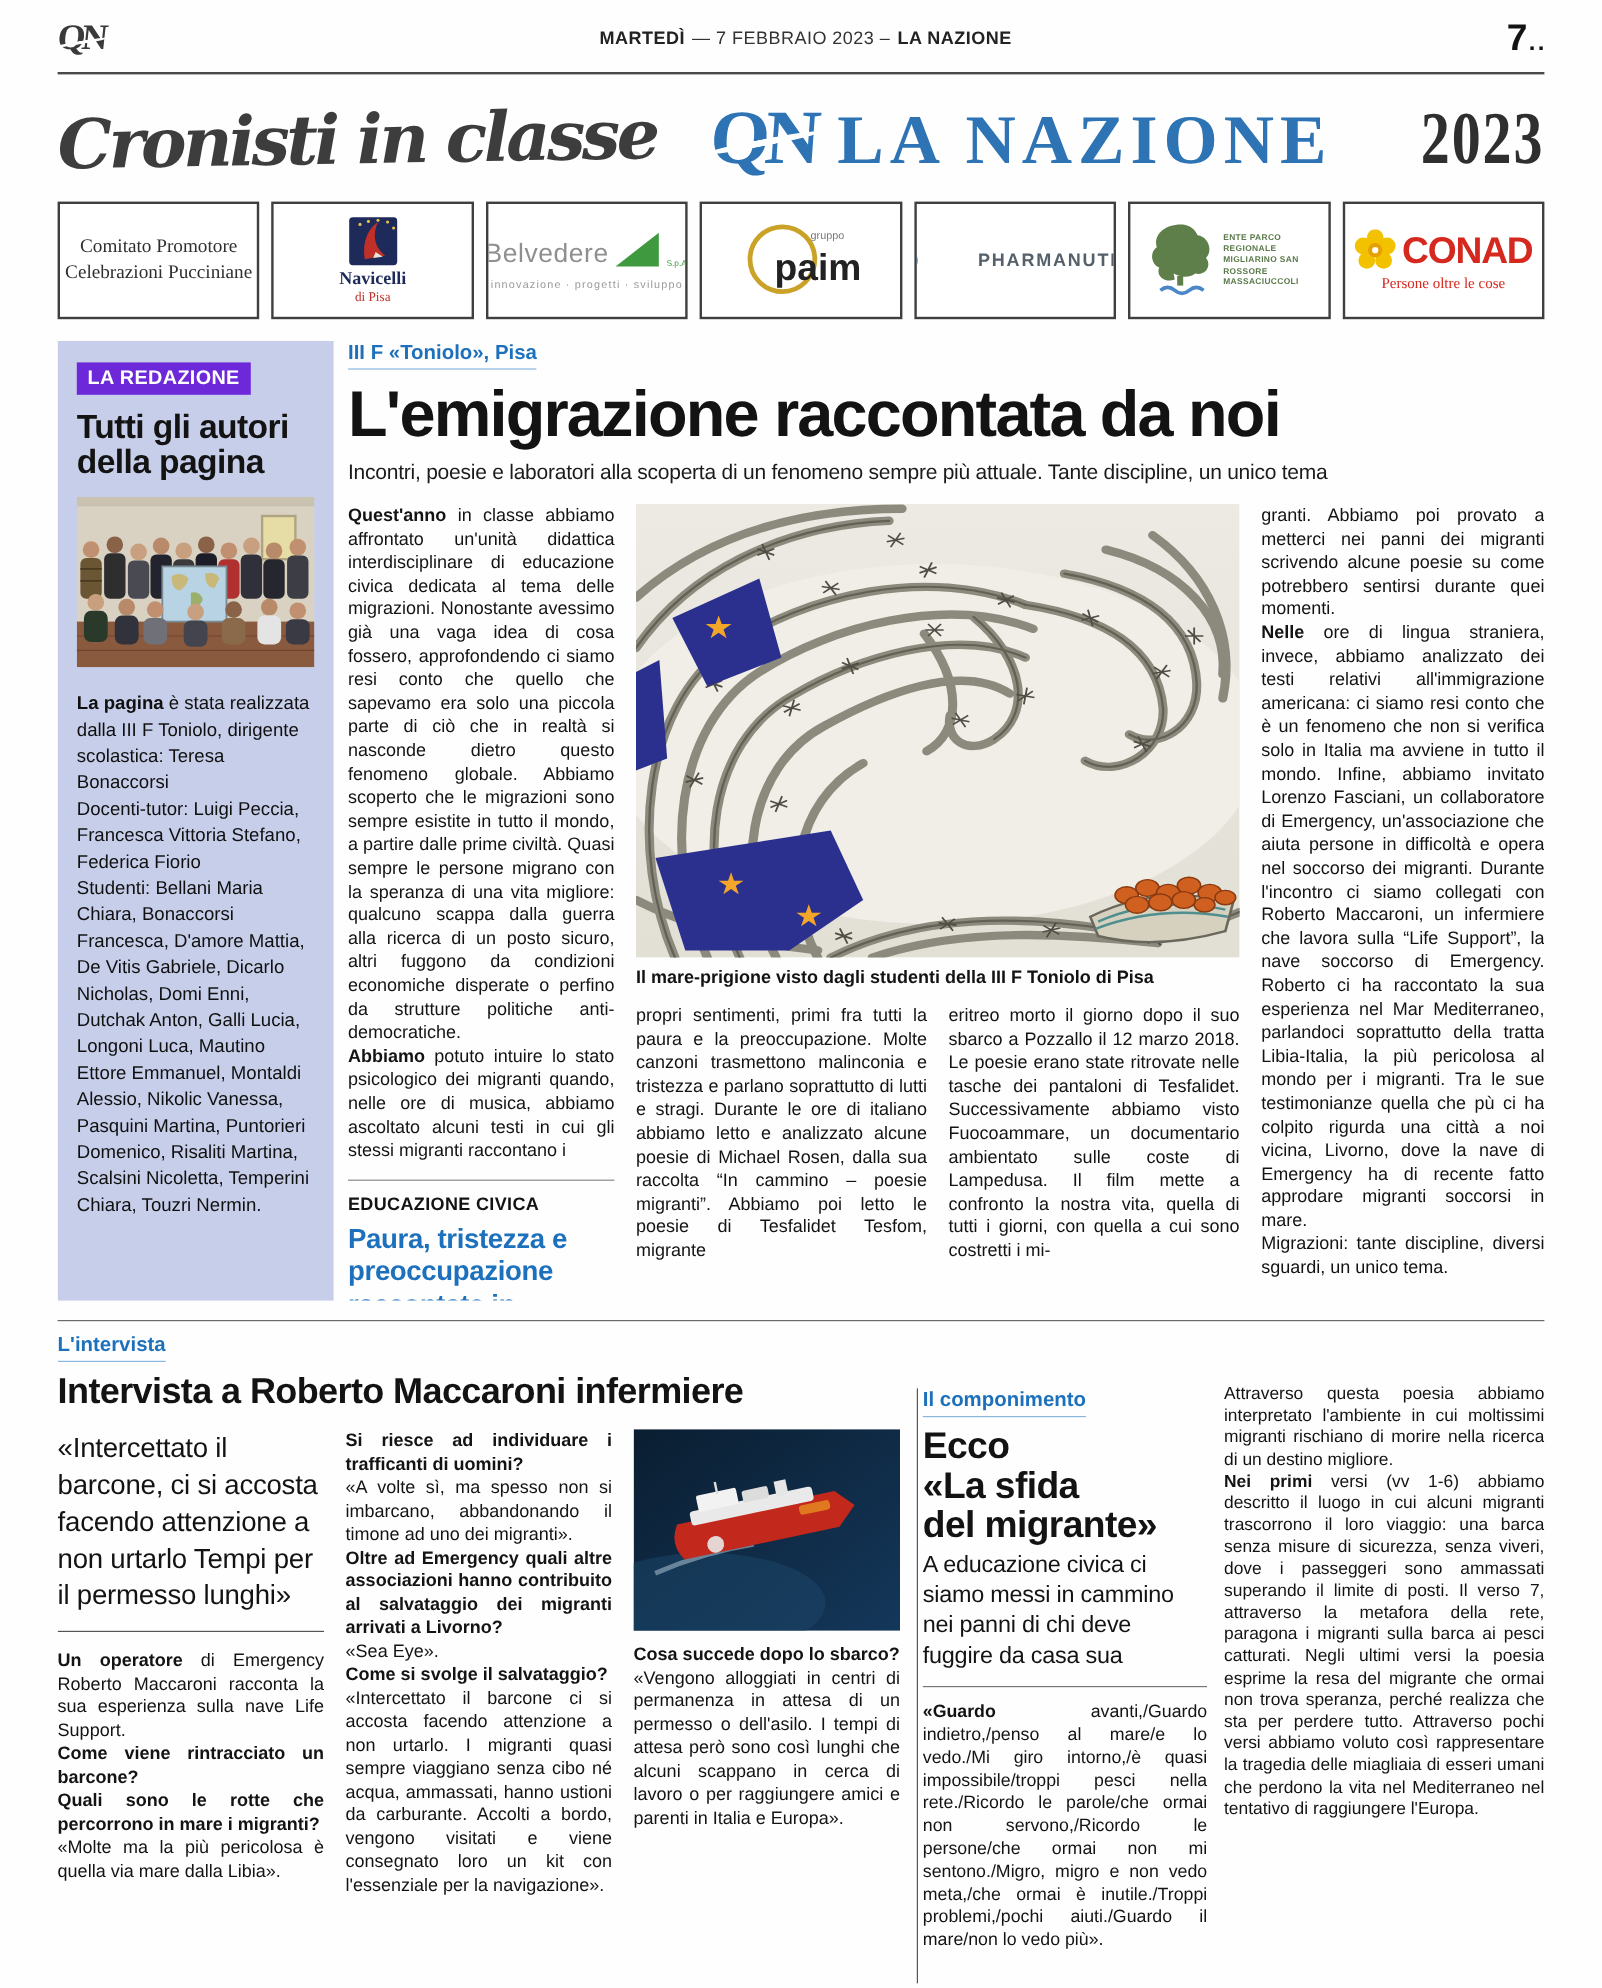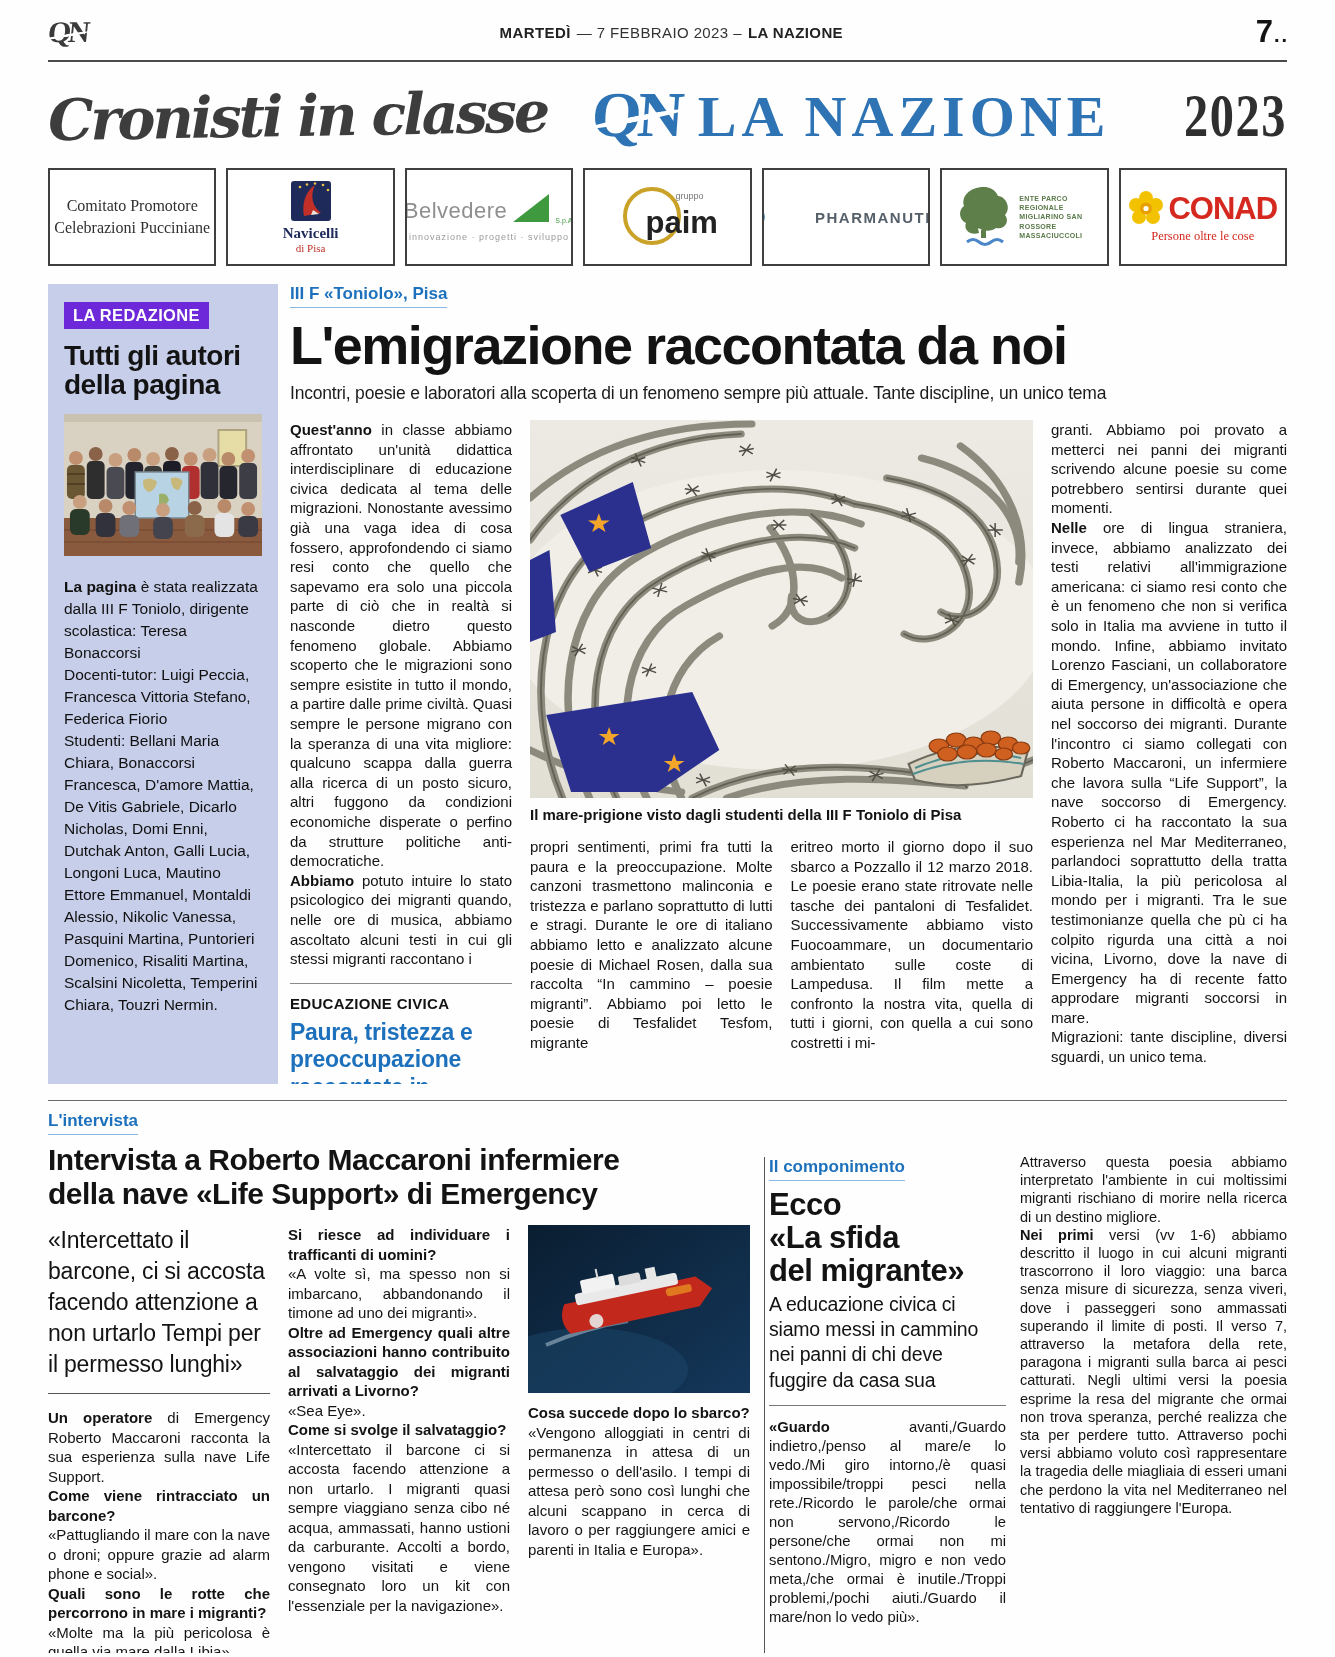--- a/index.html
+++ b/index.html
@@ -415,29 +415,27 @@
   </div>
 
   <div class="bottomrule"></div>
 
   <div class="bottom-grid">
 
     <section class="interview">
       <span class="kicker">L'intervista</span>
       <h2 class="iv-headline">
         <span>Intervista a Roberto Maccaroni infermiere</span><br>
-        <span>della nave «Life Support» di Emergency</span>
       </h2>
       <div class="iv-cols">
         <div class="iv-col">
           <div class="pullquote">«Intercettato il barcone, ci si accosta facendo attenzione a non urtarlo Tempi per il permesso lunghi»</div>
           <div class="pq-rule"></div>
           <p><span class="lead">Un operatore</span><span> di Emergency Roberto Maccaroni racconta la sua esperienza sulla nave Life Support.</span></p>
           <p class="q">Come viene rintracciato un barcone?</p>
-          <p>«Pattugliando il mare con la nave o droni; oppure grazie ad alarm phone e social».</p>
           <p class="q">Quali sono le rotte che percorrono in mare i migranti?</p>
           <p>«Molte ma la più pericolosa è quella via mare dalla Libia».</p>
         </div>
         <div class="iv-col">
           <p class="q">Si riesce ad individuare i trafficanti di uomini?</p>
           <p>«A volte sì, ma spesso non si imbarcano, abbandonando il timone ad uno dei migranti».</p>
           <p class="q">Oltre ad Emergency quali altre associazioni hanno contribuito al salvataggio dei migranti arrivati a Livorno?</p>
           <p>«Sea Eye».</p>
           <p class="q">Come si svolge il salvataggio?</p>
           <p>«Intercettato il barcone ci si accosta facendo attenzione a non urtarlo. I migranti quasi sempre viaggiano senza cibo né acqua, ammassati, hanno ustioni da carburante. Accolti a bordo, vengono visitati e viene consegnato loro un kit con l'essenziale per la navigazione».</p>

